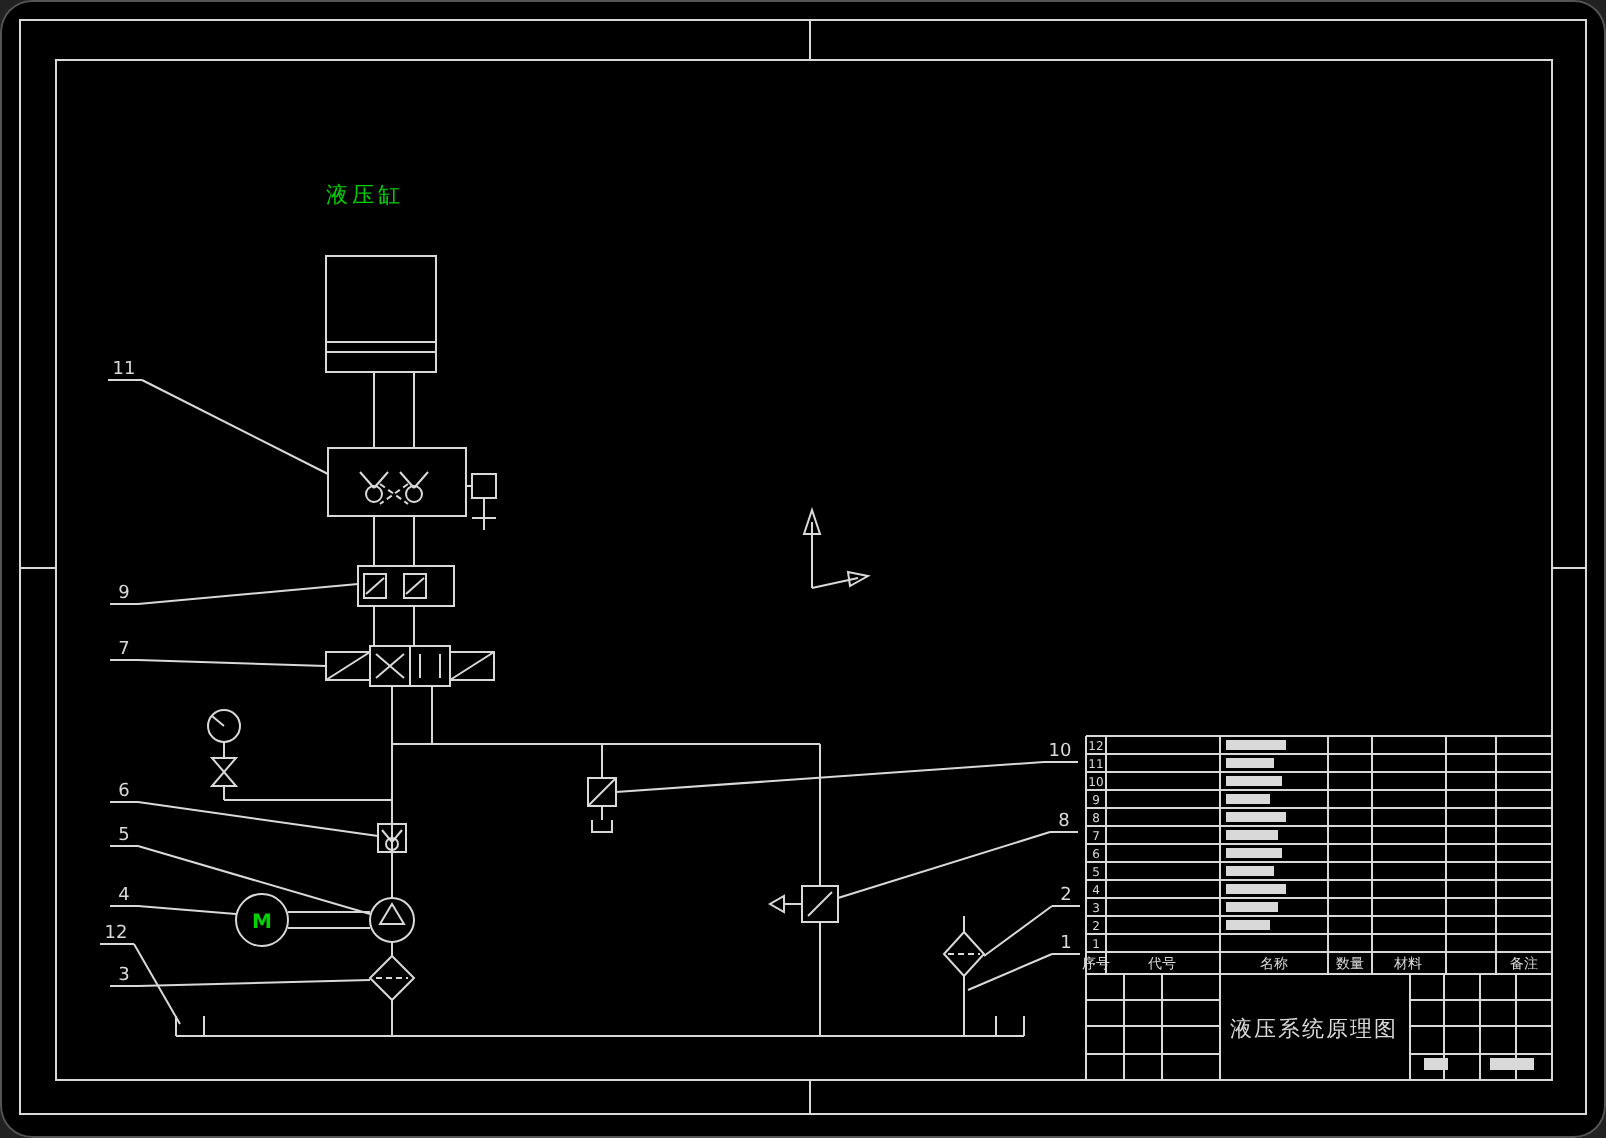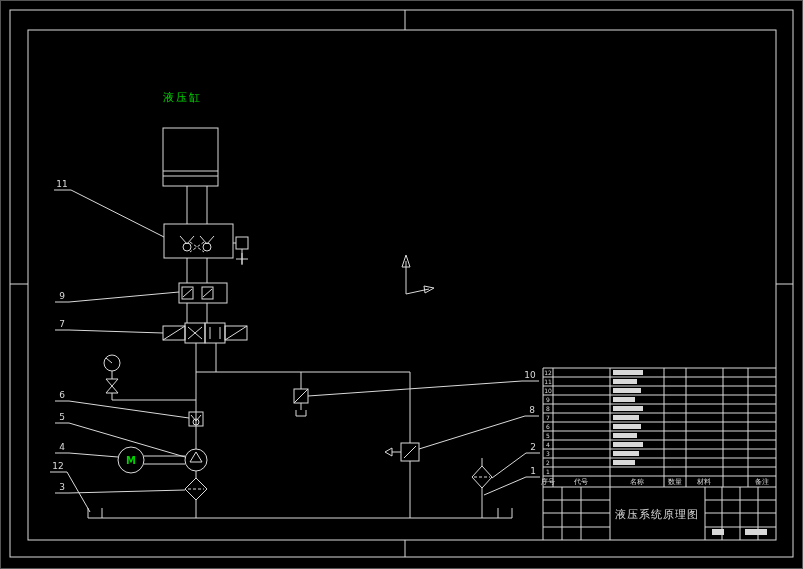--- a/index.html
+++ b/index.html
@@ -1,19 +1,20 @@
 <!DOCTYPE html>
 <html><head>
 <meta charset="utf-8">
 <style>
   html,body{margin:0;padding:0;background:#222;}
   #screen{
     position:relative;width:803px;height:569px;background:#000;
     font-family:"DejaVu Sans",sans-serif;overflow:hidden;
     box-shadow:inset 0 0 0 1px #555;
+    border-radius:16px;
   }
   svg{position:absolute;left:0;top:0;}
   .ln{stroke:#d9d9d9;fill:none;stroke-width:1}
   .sch line,.sch rect,.sch circle,.sch polygon,.sch polyline{stroke:#d9d9d9;fill:none;stroke-width:1}
   .dash{stroke-dasharray:3 2}
   .fillw{fill:#d9d9d9;stroke:none}
   .balloon{fill:#d9d9d9;font-size:9px;text-anchor:middle;font-family:"DejaVu Sans",sans-serif}
   .green-label{font-size:11px;letter-spacing:2px;font-family:"DejaVu Sans",sans-serif}
   .motor-m{font-size:10px;text-anchor:middle;font-weight:bold;font-family:"DejaVu Sans",sans-serif}
   .title-text{fill:#d9d9d9;font-size:11px;text-anchor:middle;letter-spacing:1px;font-family:"DejaVu Sans",sans-serif}

